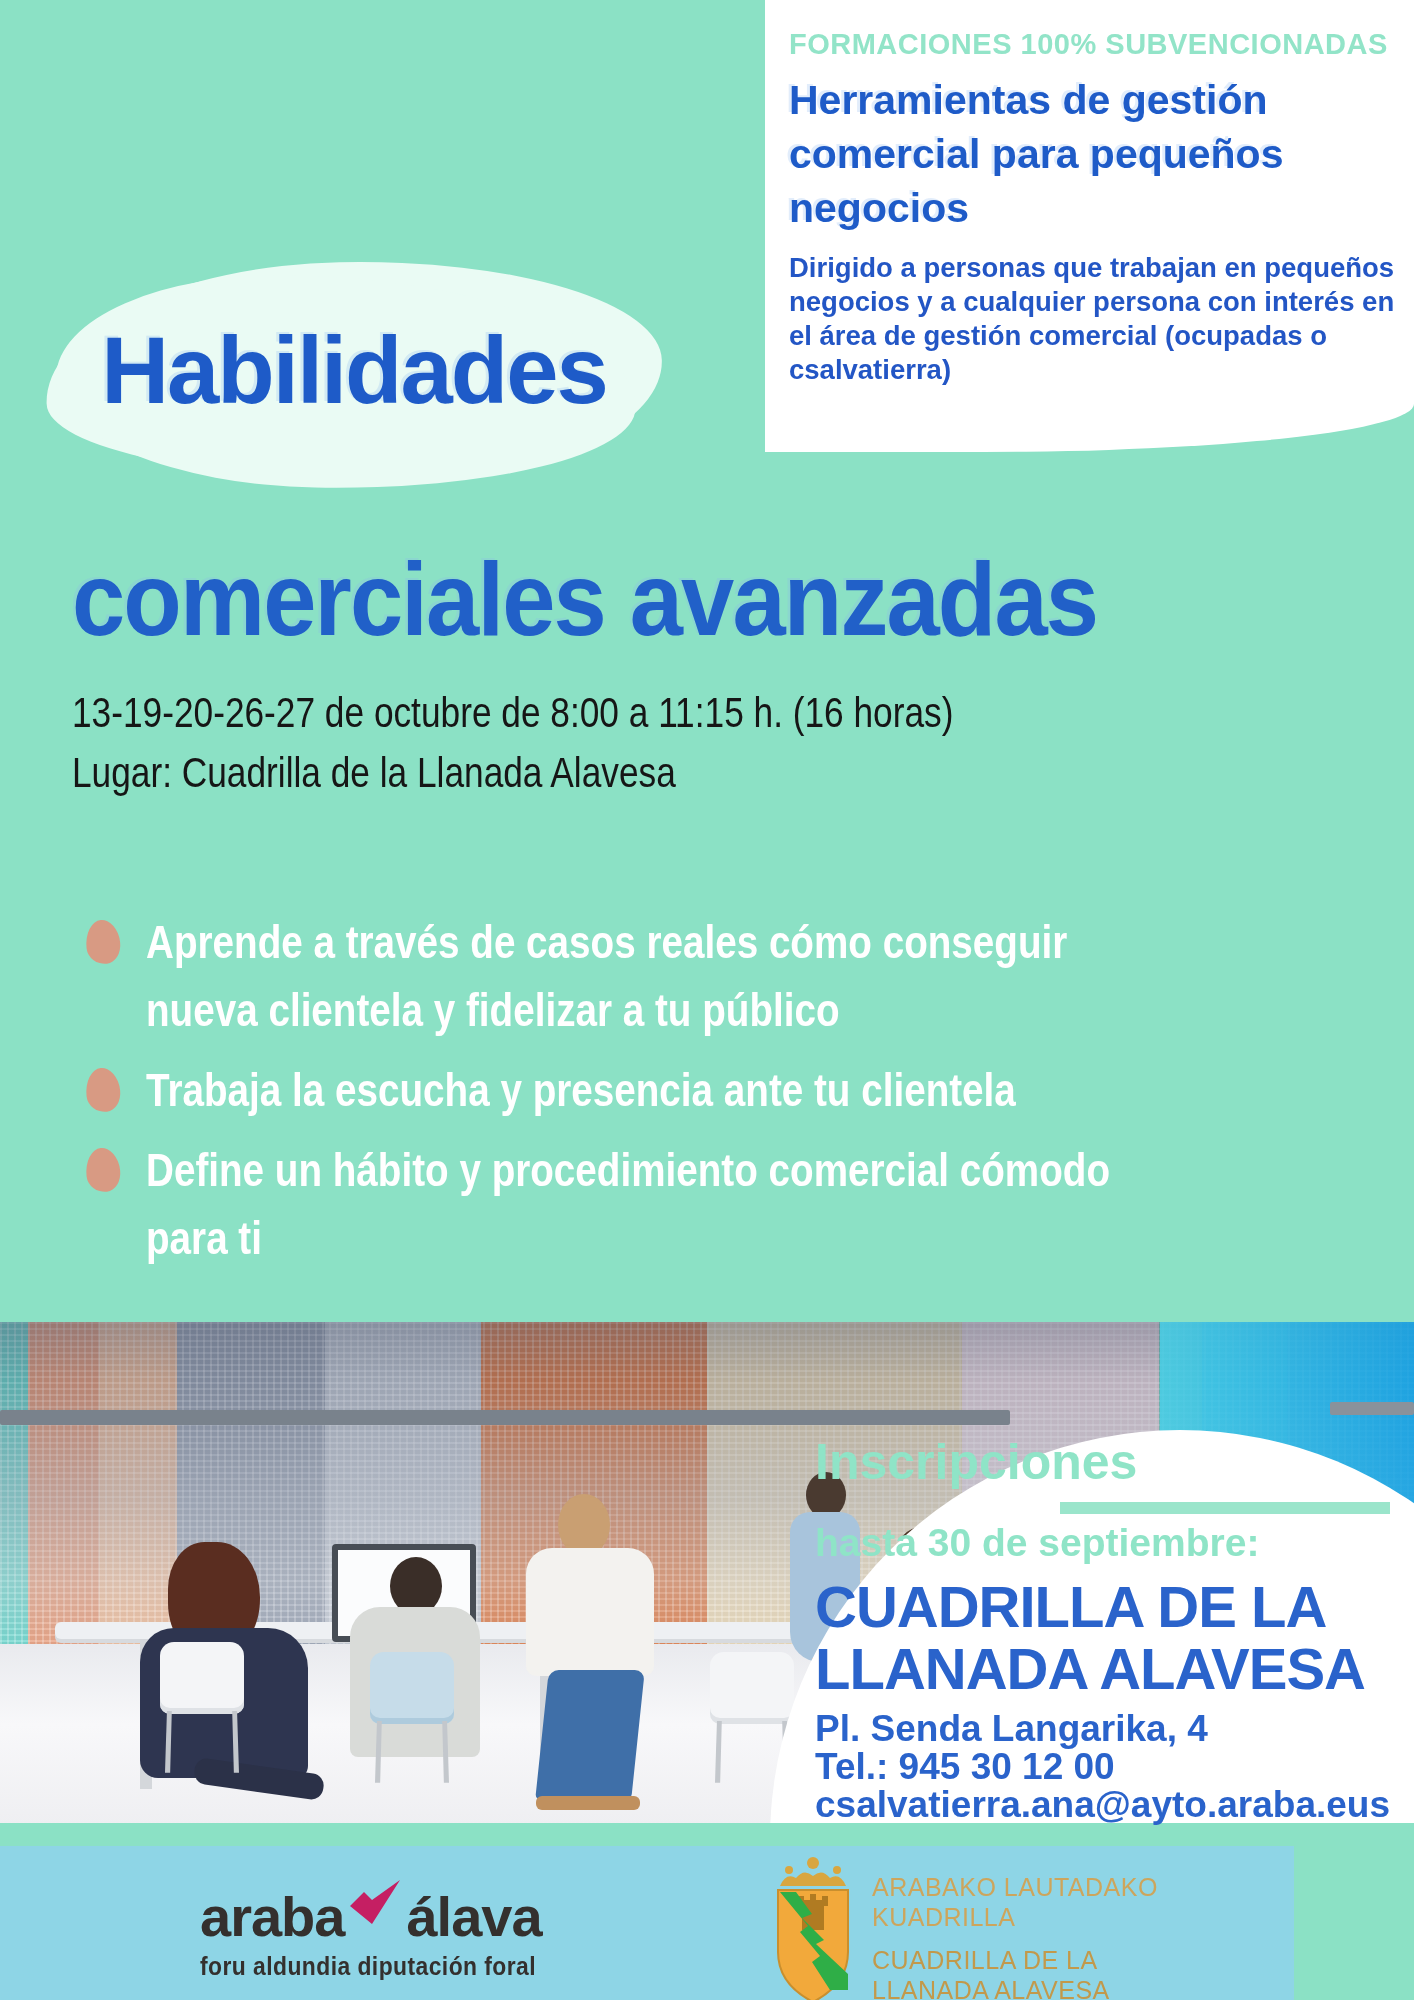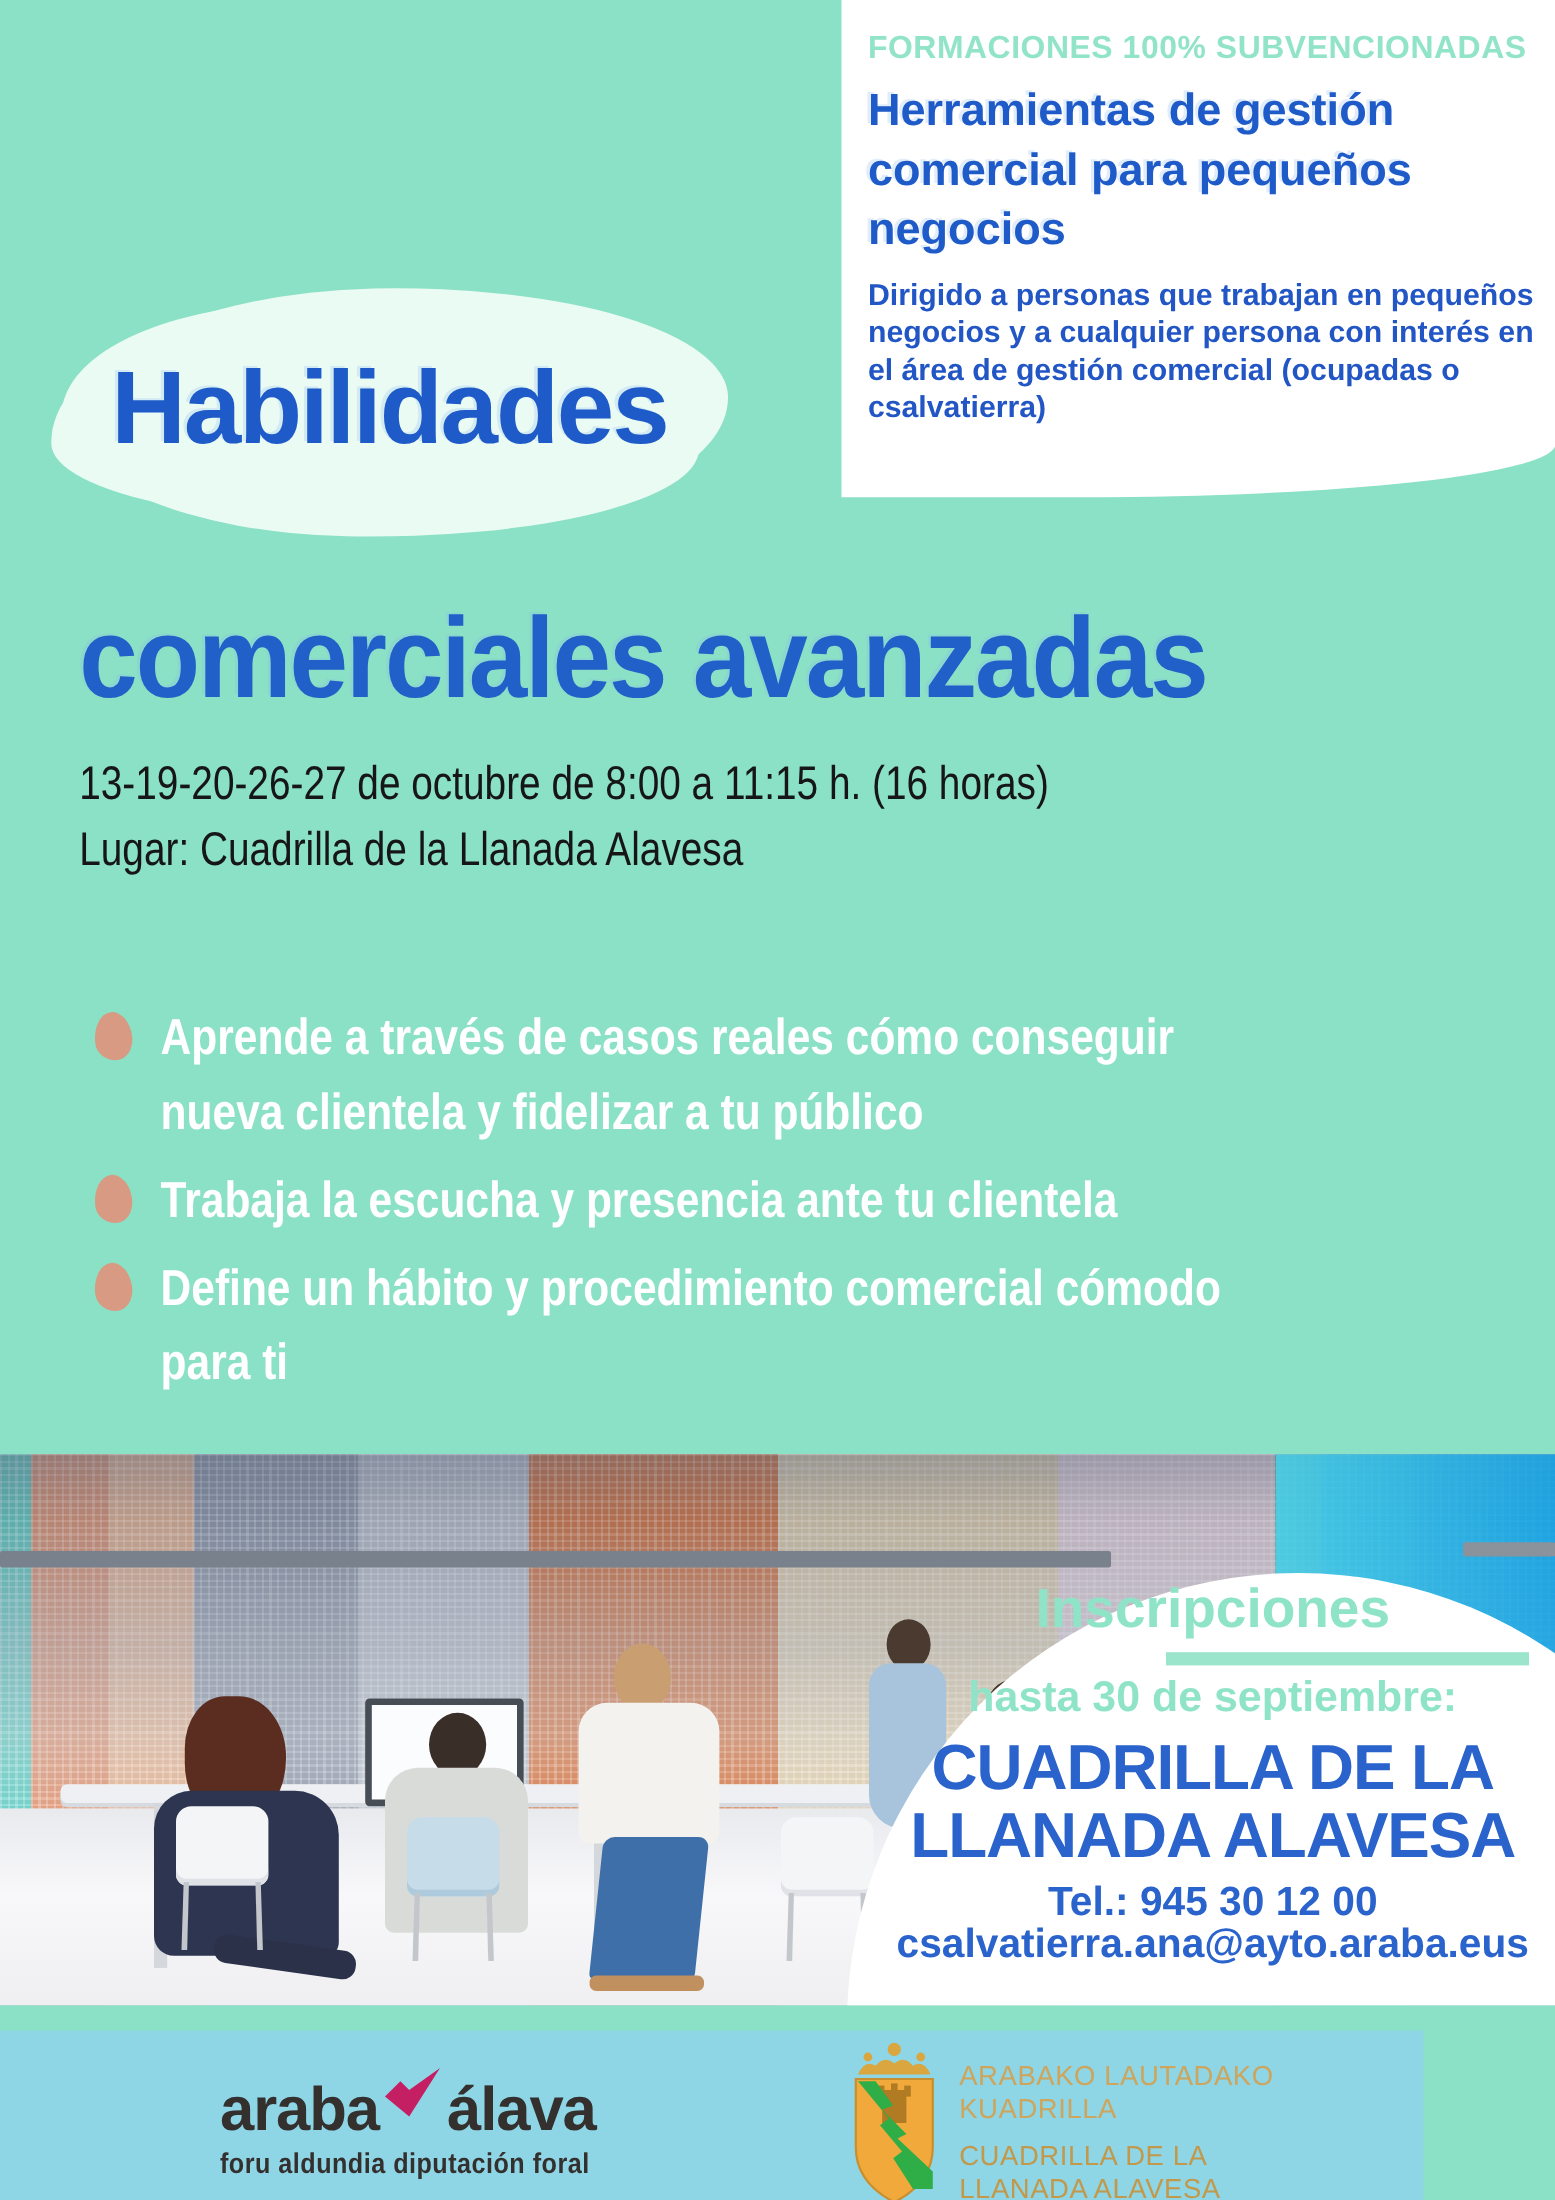--- a/index.html
+++ b/index.html
@@ -93,21 +93,21 @@
   .p3 .shoes{position:absolute;left:16px;top:302px;width:104px;height:14px;background:#C0905E;border-radius:6px;}
   
   .p4 .head{left:16px;top:0;width:40px;height:46px;background:#4A3A30;}
   .p4 .torso{left:0;top:40px;width:70px;height:150px;background:#A8C4DC;border-radius:20px 20px 30px 30px;}
   .p4 .legs{position:absolute;left:22px;top:186px;width:26px;height:90px;background:#D9B394;}
   
   .p5 .head{left:26px;top:0;width:50px;height:56px;background:#4B3526;}
   .p5 .torso{left:0;top:48px;width:110px;height:140px;background:#CFD2D0;border-radius:26px 26px 8px 8px;}
   .circle{position:absolute;left:770px;top:108px;width:820px;height:820px;border-radius:50%;background:#fff;}
   
-  .inscription{position:absolute;right:24px;top:1436px;text-align:center;z-index:6;}
+  .inscription{position:absolute;right:24px;top:1436px;text-align:left;z-index:6;}
   .ins-title{font-size:50px;line-height:52px;font-weight:bold;color:#8FE4C7;}
   .ins-bar{width:330px;height:12px;background:#9AE5CB;margin:14px 0 8px auto;}
   .ins-deadline{font-size:39px;line-height:42px;font-weight:bold;color:#8FE4C7;white-space:nowrap;}
   .ins-org{margin-top:12px;}
   .ins-org div{font-size:58px;line-height:62px;font-weight:bold;color:#2A63CB;letter-spacing:-1px;white-space:nowrap;}
   .ins-contact{margin-top:10px;}
   .ins-contact div{font-size:37px;line-height:38px;font-weight:bold;color:#2A63CB;white-space:nowrap;}
   
   .footer{position:absolute;left:0;top:1846px;width:1294px;height:177px;background:#8ED5E6;}
   .araba{position:absolute;left:200px;top:28px;color:#34302E;}
@@ -239,20 +239,21 @@
 
   <div class="inscription">
     <div class="ins-title">Inscripciones</div>
     <div class="ins-bar"></div>
     <div class="ins-deadline">hasta 30 de septiembre:</div>
     <div class="ins-org">
       <div>CUADRILLA DE LA</div>
       <div>LLANADA ALAVESA</div>
     </div>
     <div class="ins-contact">
+      <div>Pl. Senda Langarika, 4</div>
       <div>Tel.: 945 30 12 00</div>
       <div>csalvatierra.ana@ayto.araba.eus</div>
     </div>
   </div>
 
   <div class="footer">
     <div class="araba">
       <div class="araba-row">
         <span>araba</span>
         <span class="araba-check">

